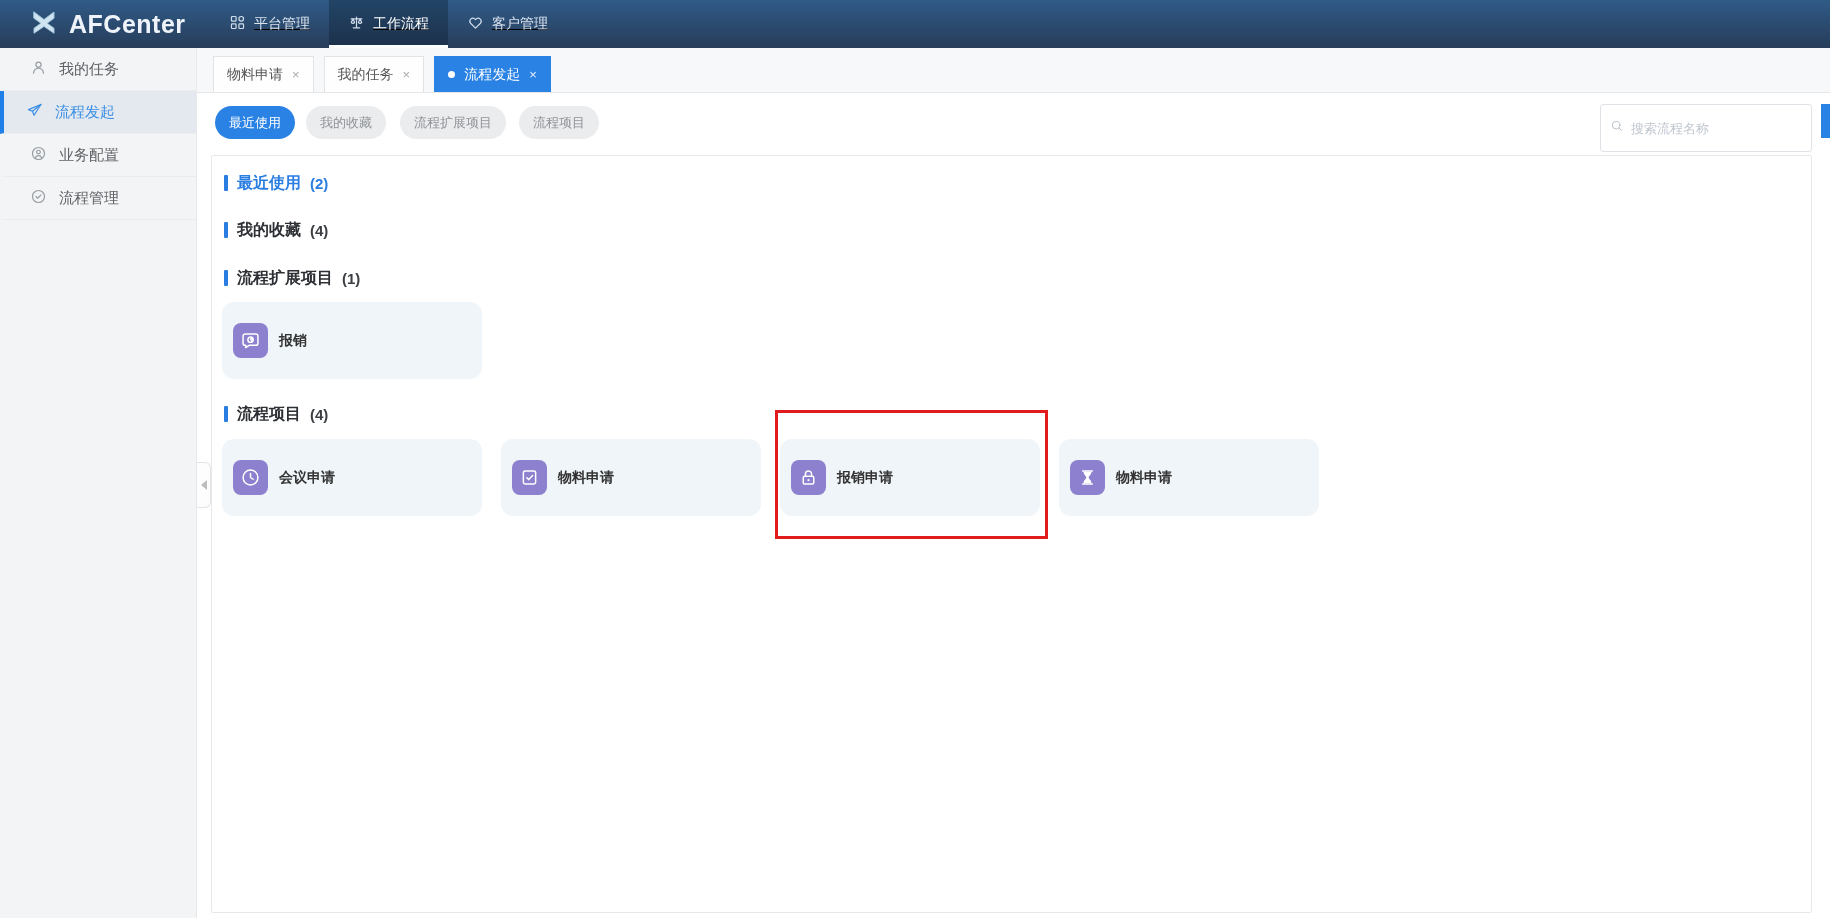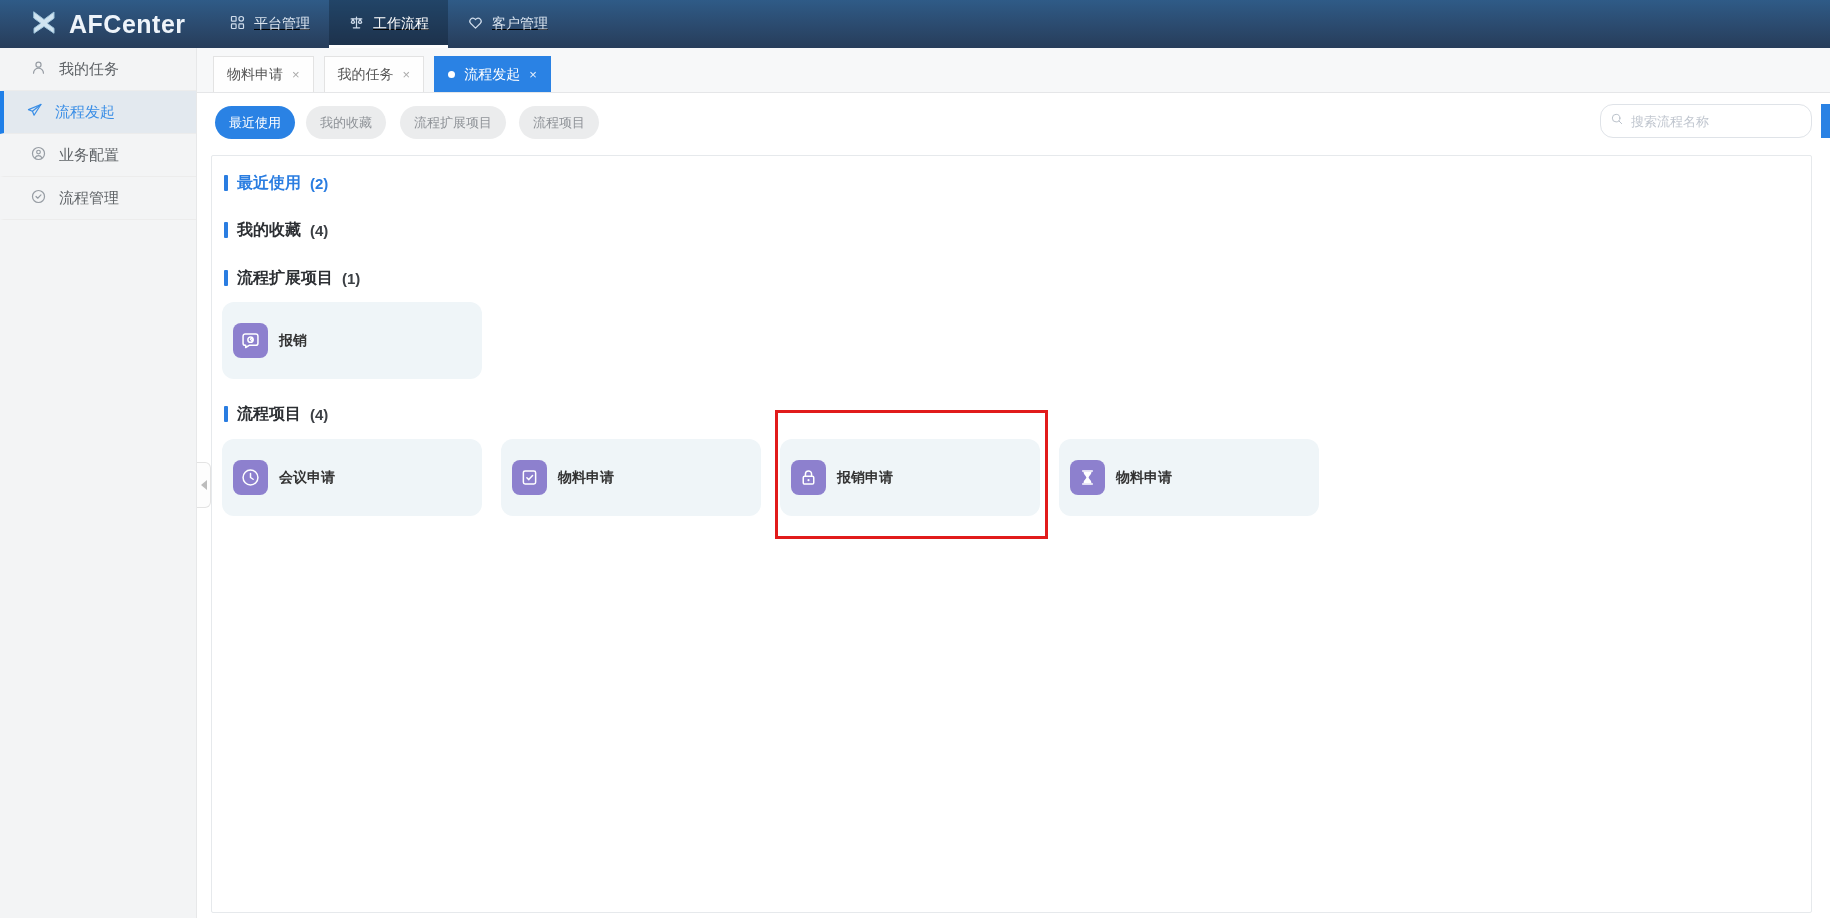--- a/index.html
+++ b/index.html
@@ -51,22 +51,22 @@
   .tab.active .close { color:#e8f1fc; }
   .tab .dot { width:7px; height:7px; border-radius:50%; background:#fff; }
 
   
   .pill { position:absolute; top:106px; height:33px; border-radius:17px;
     display:flex; align-items:center; padding:0 14px; font-size:13px;
     background:#ebeced; color:#8f9398; cursor:pointer; }
   .pill.active { background:#2a82e4; color:#fff; }
 
   
-  .searchbox { position:absolute; left:1600px; top:104px; width:212px; height:34px;
-    border:1px solid #dfe3e8; border-radius:13px; background:#fff;
+  .searchbox { position:absolute; left:1600px; top:104px; width:212px; height:48px;
+    border:1px solid #dfe3e8; border-radius:3px; background:#fff;
     display:flex; align-items:center; padding:0 9px; gap:7px; }
   .searchbox svg { width:14px; height:14px; stroke:#b9c0c9; flex:0 0 auto; }
   .searchbox input { border:none; outline:none; flex:1; font-size:13px; color:#333;
     font-family:inherit; background:transparent; min-width:0; }
   .searchbox input::placeholder { color:#c0c6cf; }
   .search-action { position:absolute; right:0; top:104px; width:9px; height:34px;
     background:#2a82e4; cursor:pointer; }
 
   
   .panel { position:absolute; left:211px; top:155px; width:1601px; height:758px;

